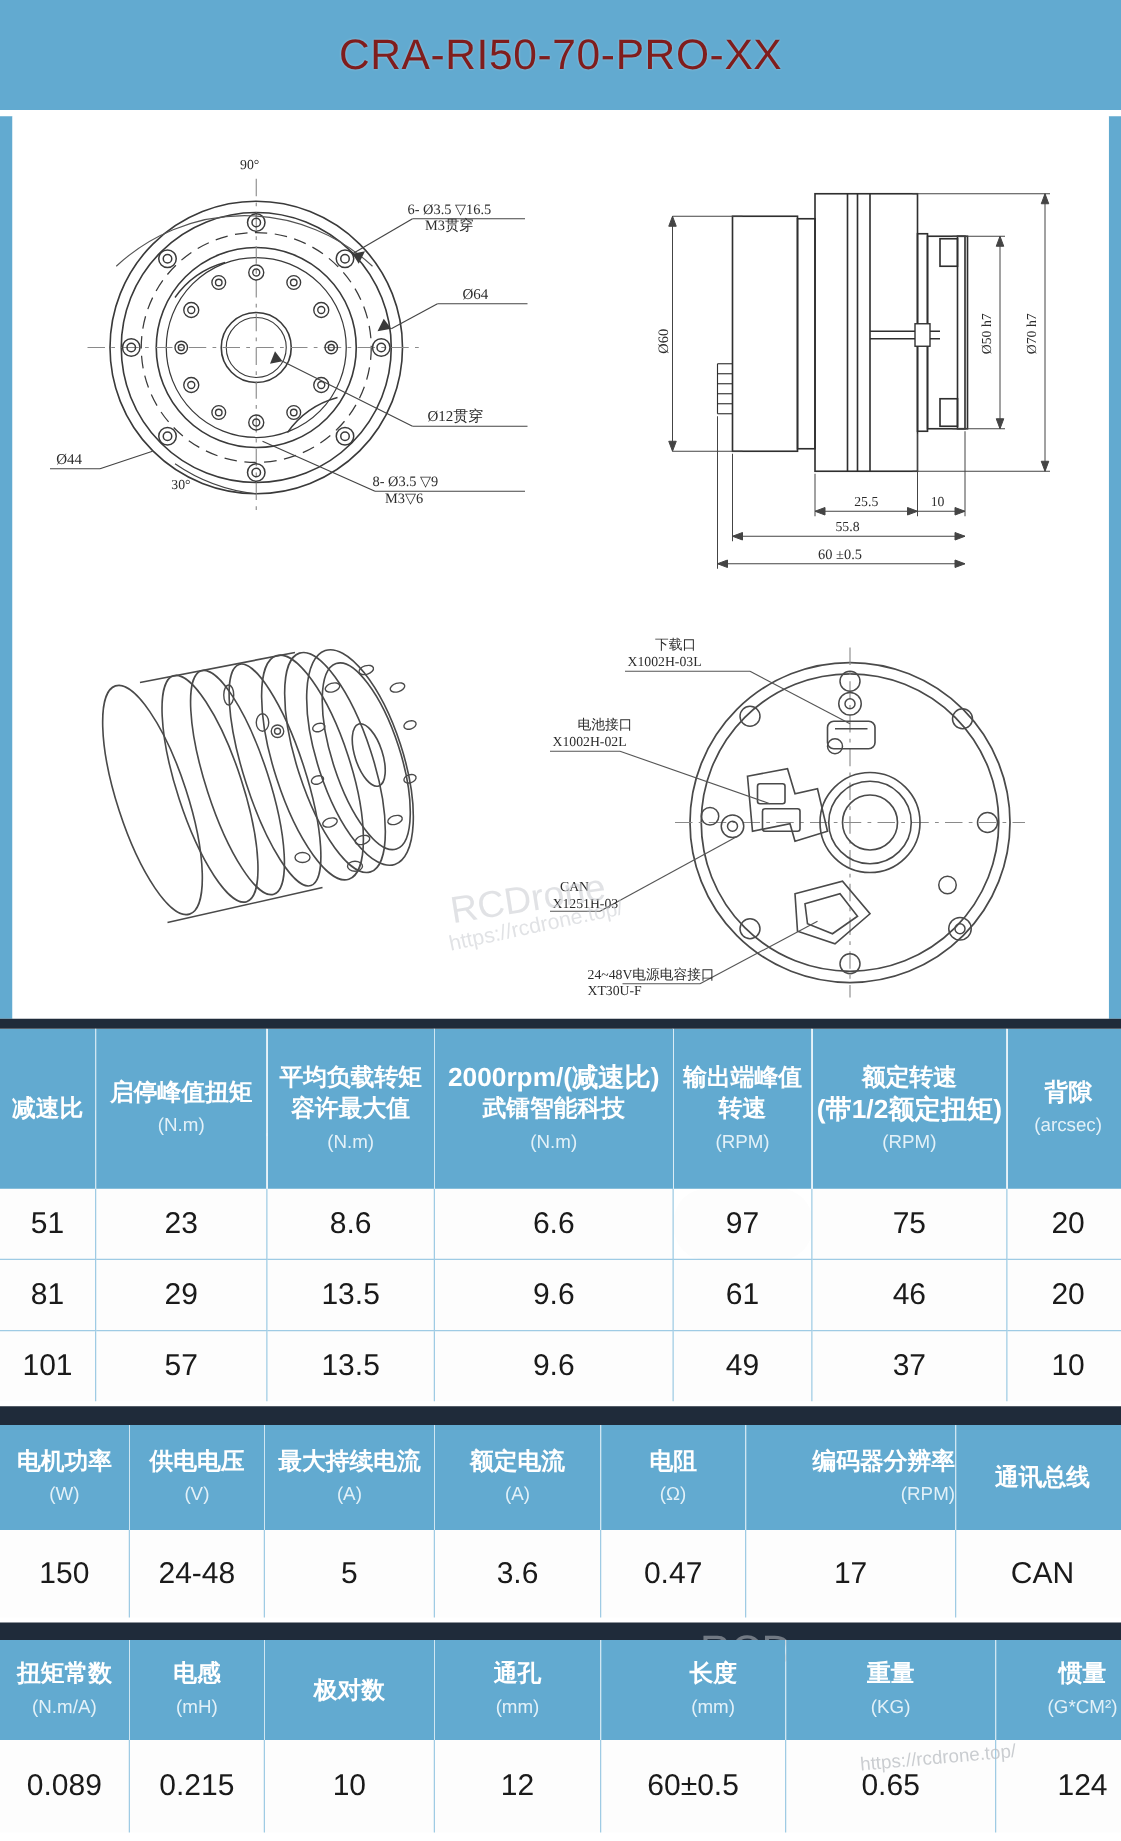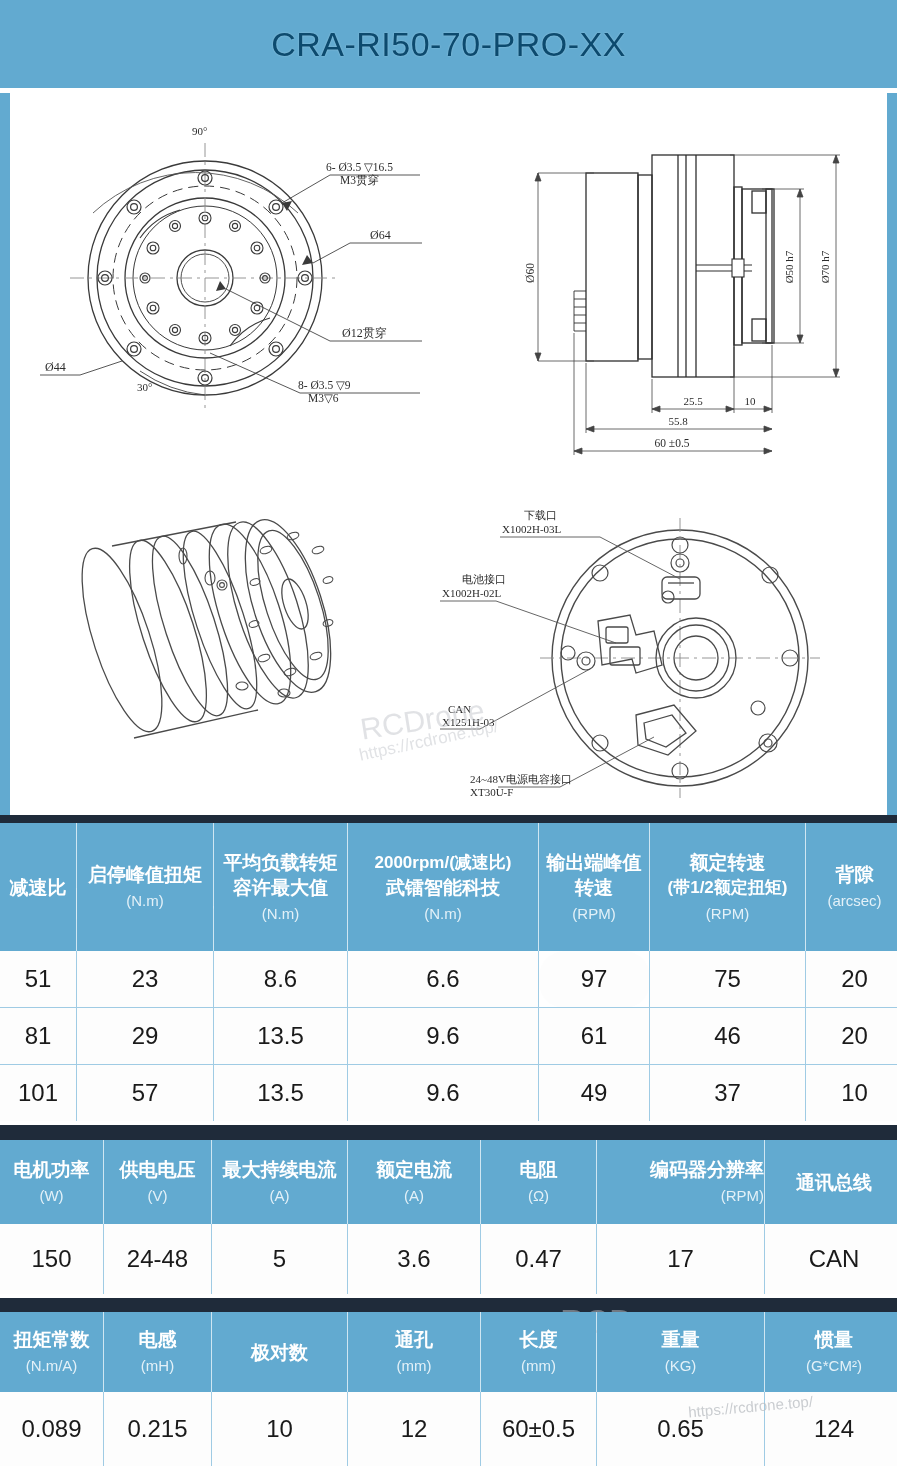--- a/index.html
+++ b/index.html
@@ -10,21 +10,21 @@
   }
   .page{position:relative;width:897px;height:1473px;background:#fff;}
 
   
   .title-bar{
     position:absolute;left:0;top:0;width:897px;height:88px;
     background:#62aad0;
     display:flex;align-items:center;justify-content:center;
   }
   .title-text{
-    color:#0c4a6e;font-size:34px;letter-spacing:.5px;font-weight:400;
+    color:#7f1d1d;font-size:34px;letter-spacing:.5px;font-weight:400;
     text-shadow:0 0 2px rgba(255,255,255,.35);
   }
   .title-underline{
     position:absolute;left:0;top:88px;width:897px;height:5px;background:#ffffff;
   }
   .drawing-side-l{position:absolute;left:0;top:93px;width:10px;height:722px;background:#62aad0;}
   .drawing-side-r{position:absolute;right:0;top:93px;width:10px;height:722px;background:#62aad0;}
 
   
   .drawings{
@@ -58,21 +58,21 @@
   
   .darkband{background:#1f2b3a;width:897px;}
   .tbl{width:897px;border-collapse:collapse;table-layout:fixed;}
   .tbl td,.tbl th{padding:0;margin:0;}
   .hdr-cell{
     background:#62aad0;color:#ffffff;text-align:center;vertical-align:middle;
     border-right:1px solid #cfe6f2;position:relative;
   }
   .hdr-cell:last-child{border-right:none;}
   .hdr-main{font-size:19px;line-height:25px;font-weight:700;display:block;}
-  .hdr-main.sm{font-size:17px;}
+  .hdr-main.sm{font-size:21px;}
   .hdr-unit{font-size:15px;line-height:22px;display:block;color:#e3f1f8;font-weight:400;margin-top:3px;}
   .data-cell{
     background:#fdfdfd;color:#1a1a1a;text-align:center;vertical-align:middle;
     font-size:24px;border-right:1px solid #9fcbe4;border-bottom:1px solid #9fcbe4;
   }
   .data-cell:last-child{border-right:none;}
   .tbl tr:last-child .data-cell{border-bottom:none;}
   .tbl-wrap{position:relative;width:897px;}
 </style>
 </head>
@@ -539,21 +539,21 @@
               <span class="hdr-main">电感</span>
               <span class="hdr-unit">(mH)</span>
             </th>
           <th class="hdr-cell" style="width: 135px; height: 80px;">
               <span class="hdr-main">极对数</span>
             </th>
           <th class="hdr-cell" style="width: 132px; height: 80px;">
               <span class="hdr-main">通孔</span>
               <span class="hdr-unit">(mm)</span>
             </th>
-          <th class="hdr-cell" style="width: 115px; height: 80px;">
+          <th class="hdr-cell" style="width: 115px; height: 80px; padding-left: 32px;">
               <span class="hdr-main">长度</span>
               <span class="hdr-unit">(mm)</span>
             </th>
           <th class="hdr-cell" style="width: 167px; height: 80px;">
               <span class="hdr-main">重量</span>
               <span class="hdr-unit">(KG)</span>
             </th>
           <th class="hdr-cell" style="width: 138px; height: 80px;">
               <span class="hdr-main">惯量</span>
               <span class="hdr-unit">(G*CM²)</span>

